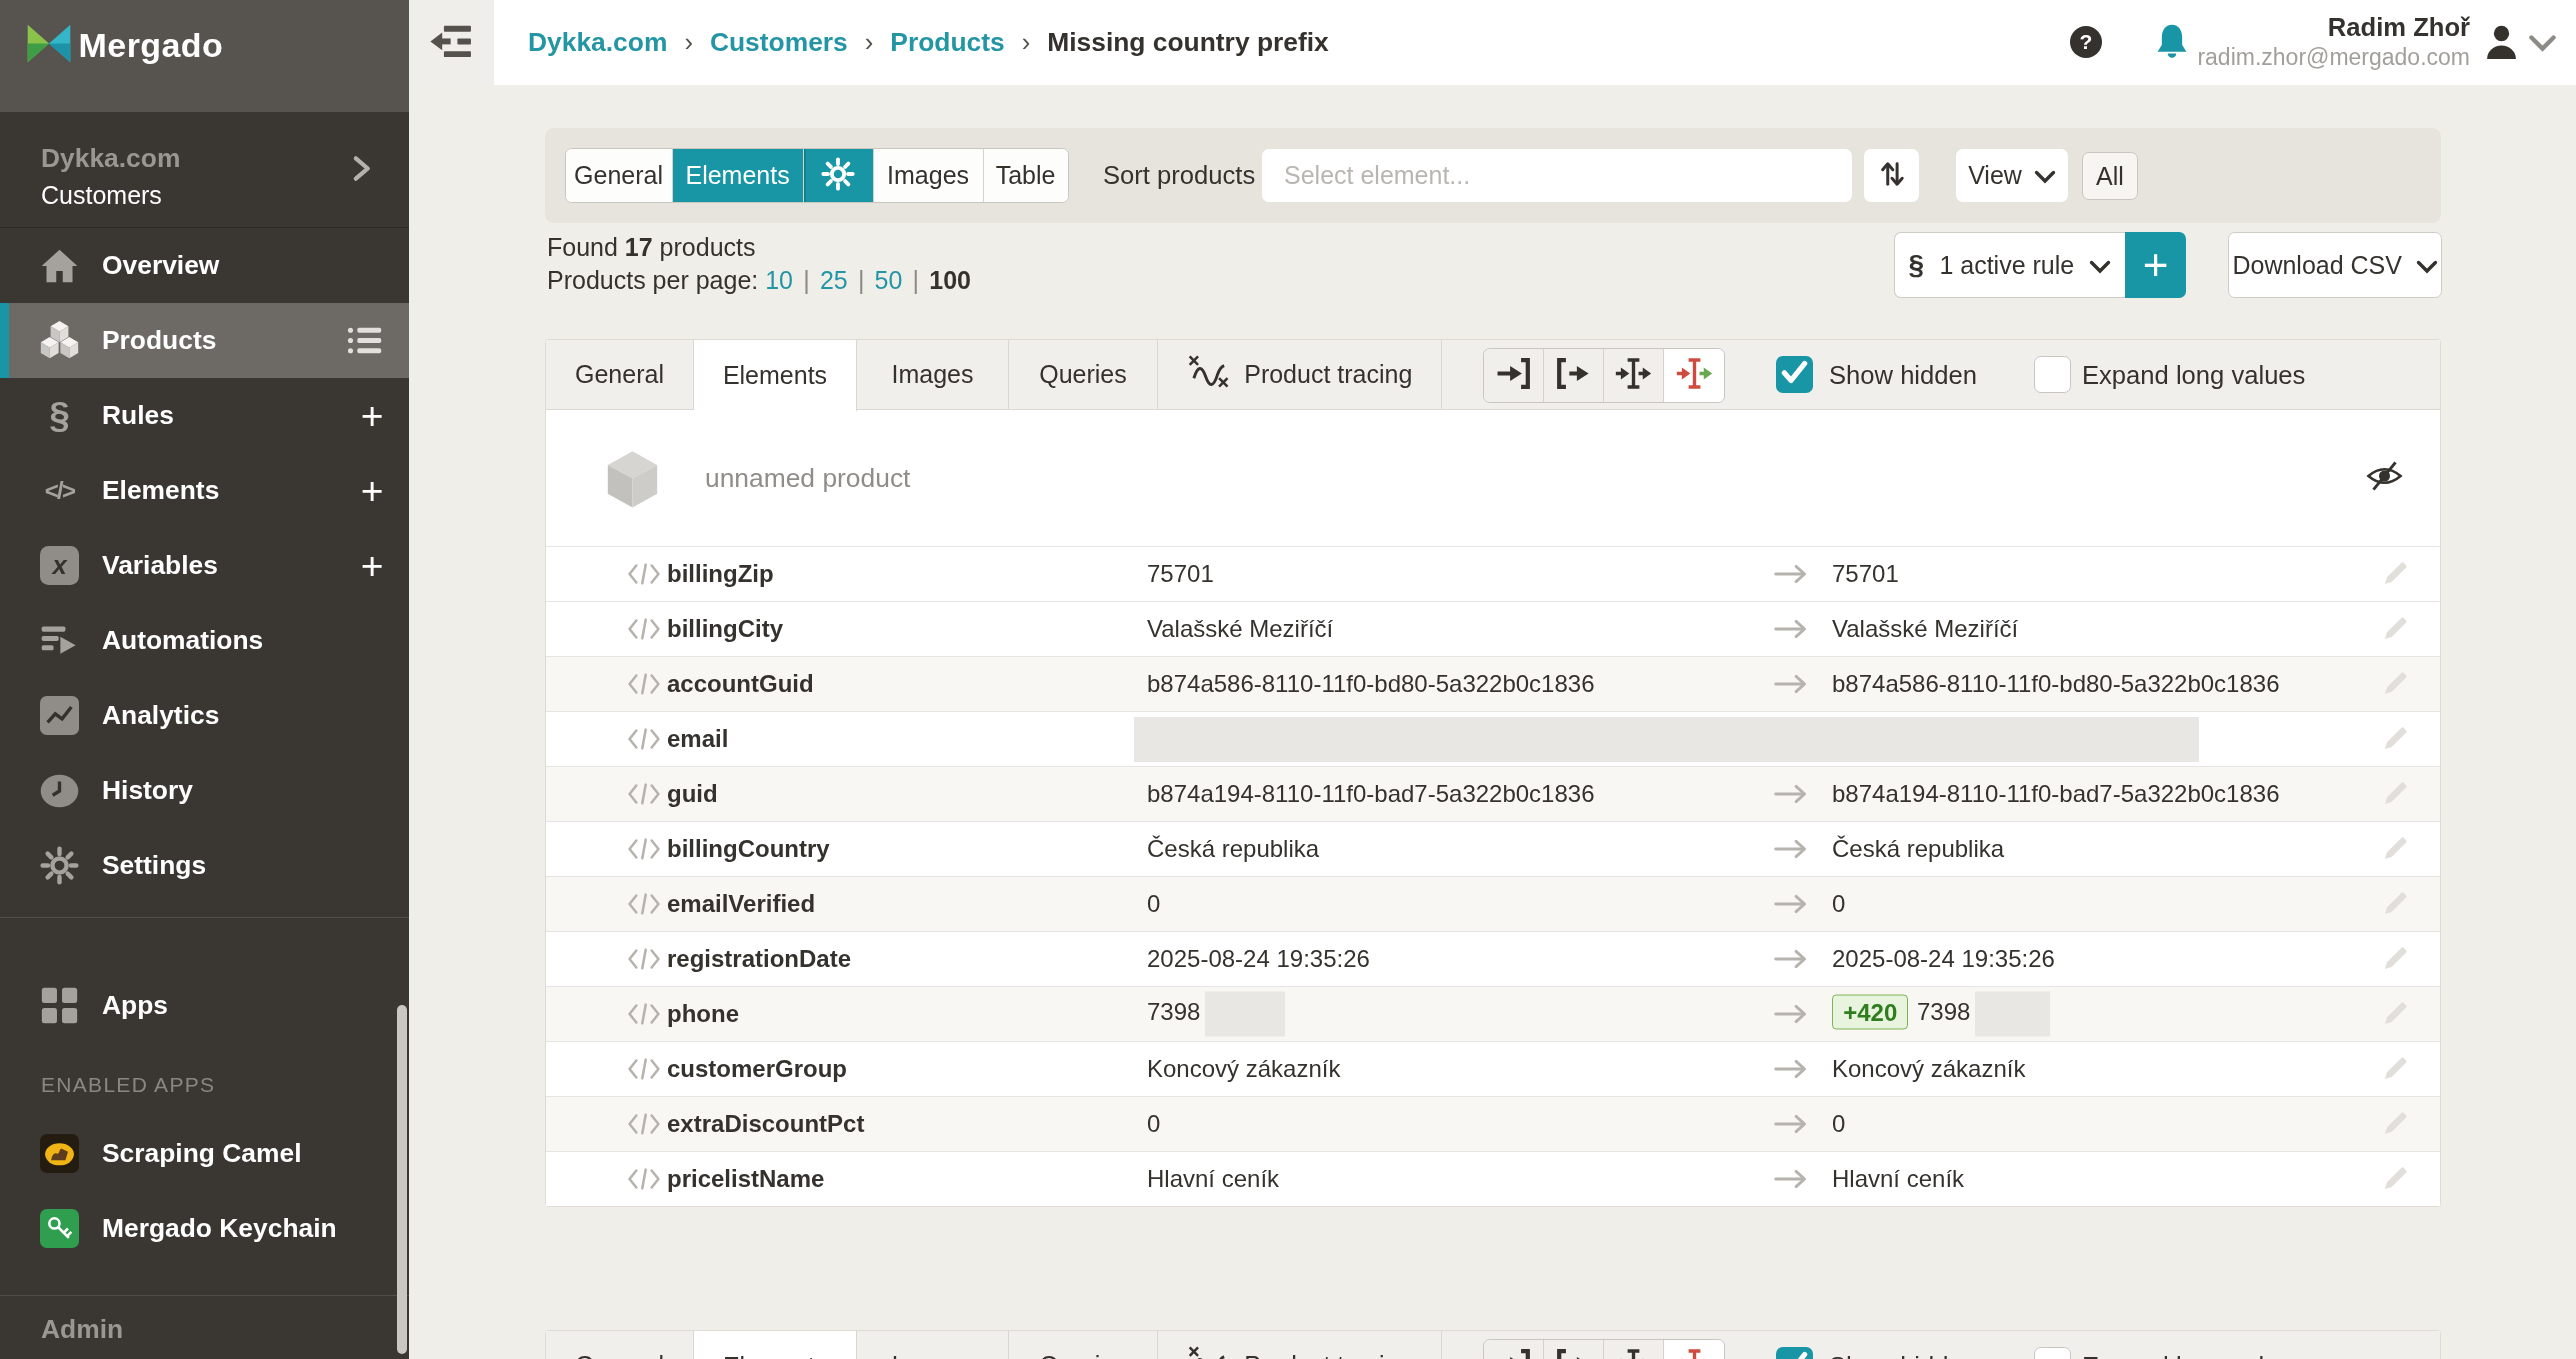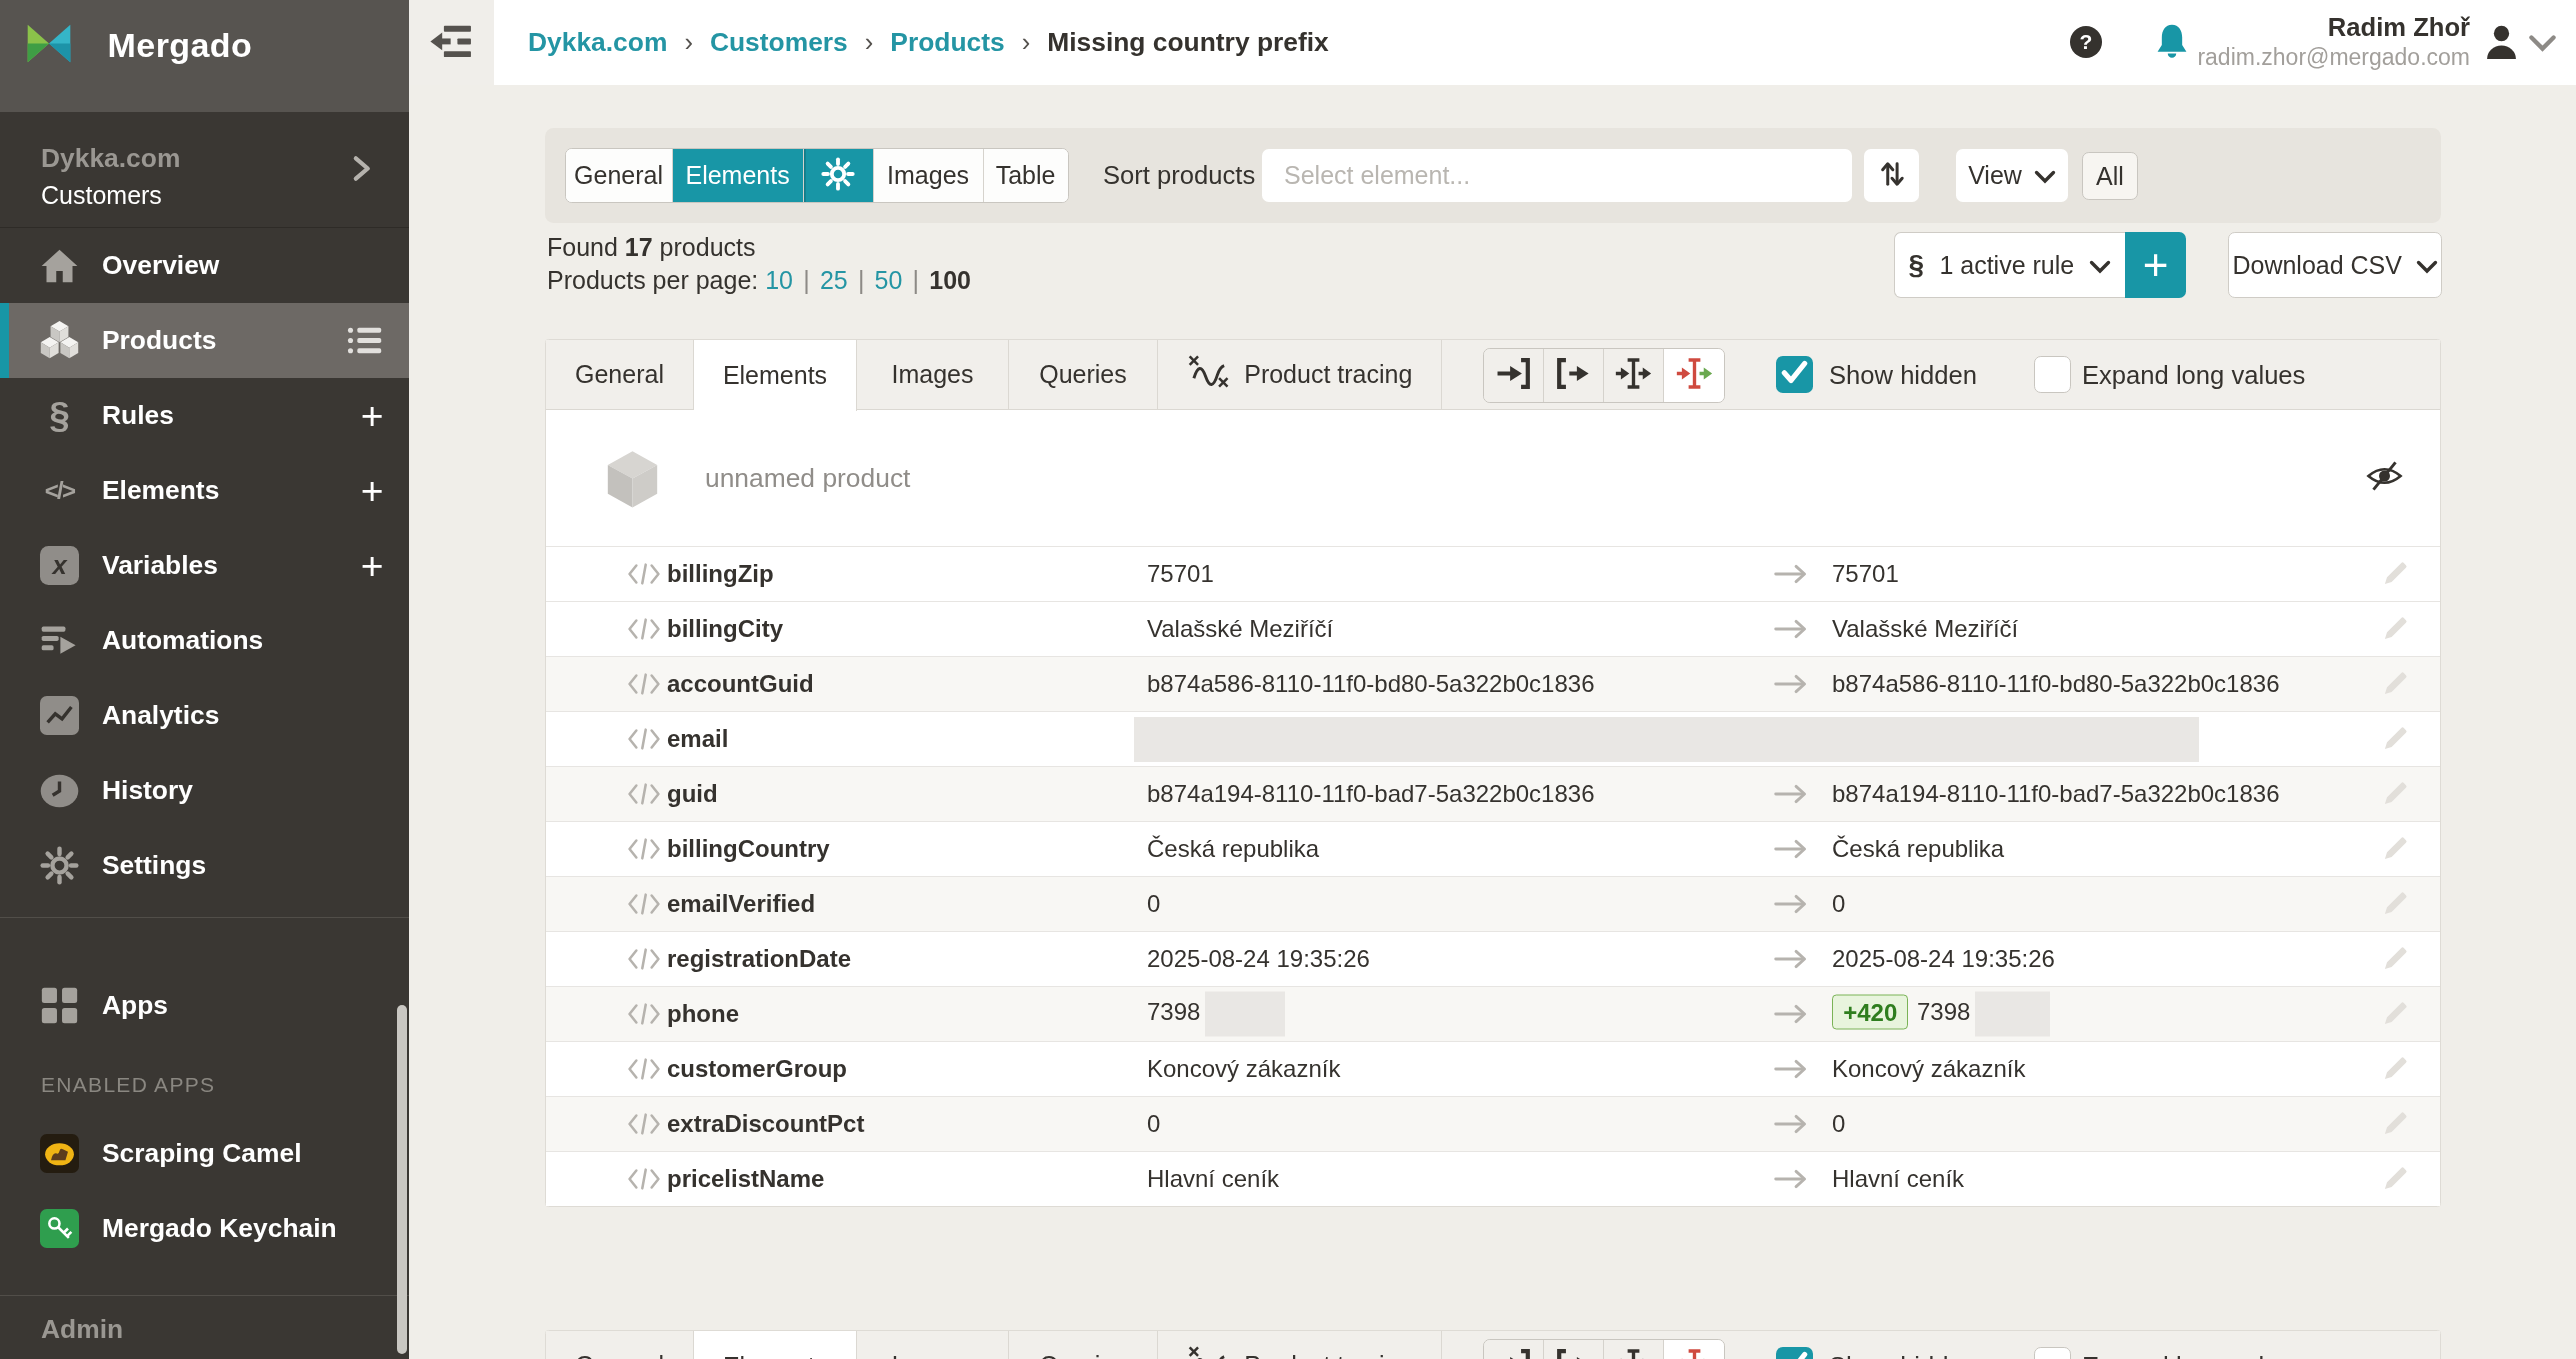--- a/index.html
+++ b/index.html
@@ -3,21 +3,21 @@
 <meta charset="utf-8">
 <style>
   * { margin:0; padding:0; box-sizing:border-box; }
   html,body { width:2576px; height:1360px; overflow:hidden; }
   body {
     font-family:"Liberation Sans","DejaVu Sans",sans-serif;
     background:#f0eee9; color:#35322e; position:relative;
   }
   
   .sidebar { position:absolute; left:0; top:0; width:409px; height:1360px; background:#3a3733; z-index:5; }
-  .logo-block { height:112px; background:#575450; display:flex; align-items:center; gap:36px; padding:0 0 22px 25.6px; cursor:pointer; }
+  .logo-block { height:112px; background:#575450; display:flex; align-items:center; gap:7px; padding:0 0 22px 25.6px; cursor:pointer; }
   .logo-text { font-size:34px; font-weight:700; color:#fff; letter-spacing:0.4px; }
   .feed-block { height:116px; position:relative; padding:31px 0 0 41px; border-bottom:0.9px solid #2e2b27; cursor:pointer; }
   .feed-name { font-size:26.4px; font-weight:700; color:#9a9792; }
   .feed-section { font-size:25px; font-weight:400; color:#fff; margin-top:6.8px; }
   .feed-chevron { position:absolute; right:34px; top:50%; transform:translateY(-50%); }
   .nav-item { height:75px; display:flex; align-items:center; position:relative; padding-left:34px; cursor:pointer; }
   .nav-item .nicon { width:51px; display:flex; justify-content:center; align-items:center; }
   .nav-item .nlabel { margin-left:17px; font-size:26.4px; font-weight:700; color:#fff; }
   .nav-item .trailing { position:absolute; right:25.6px; display:flex; align-items:center; }
   .nav-item.selected { background:#6d6965; }

